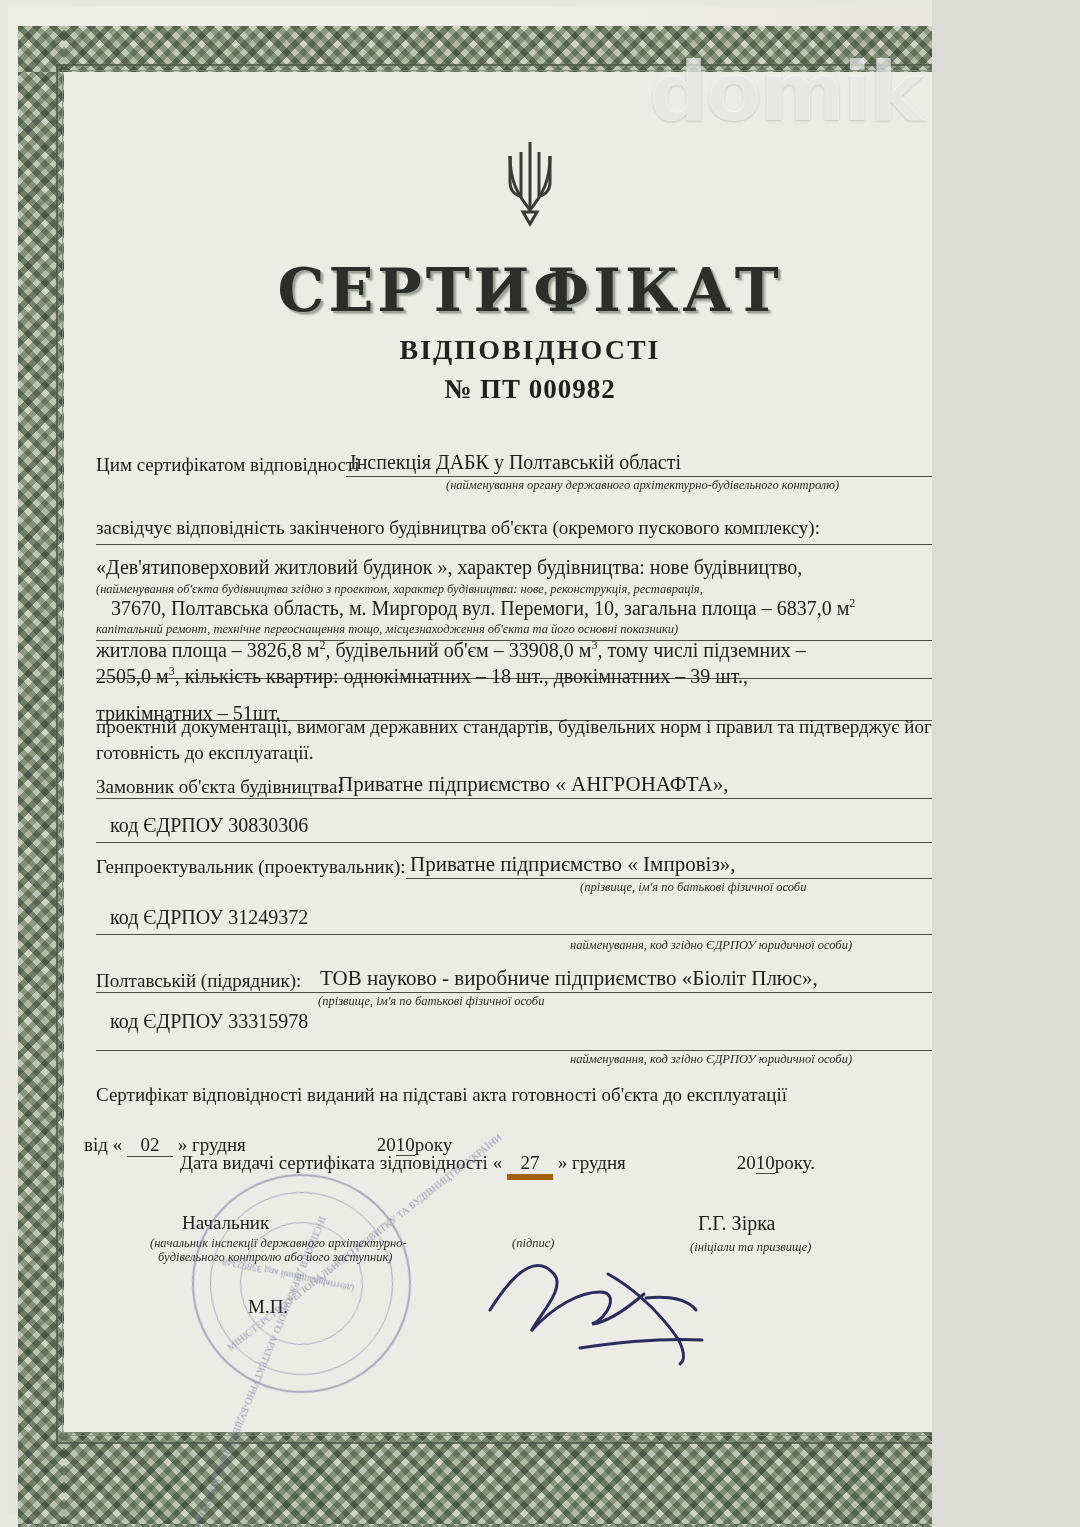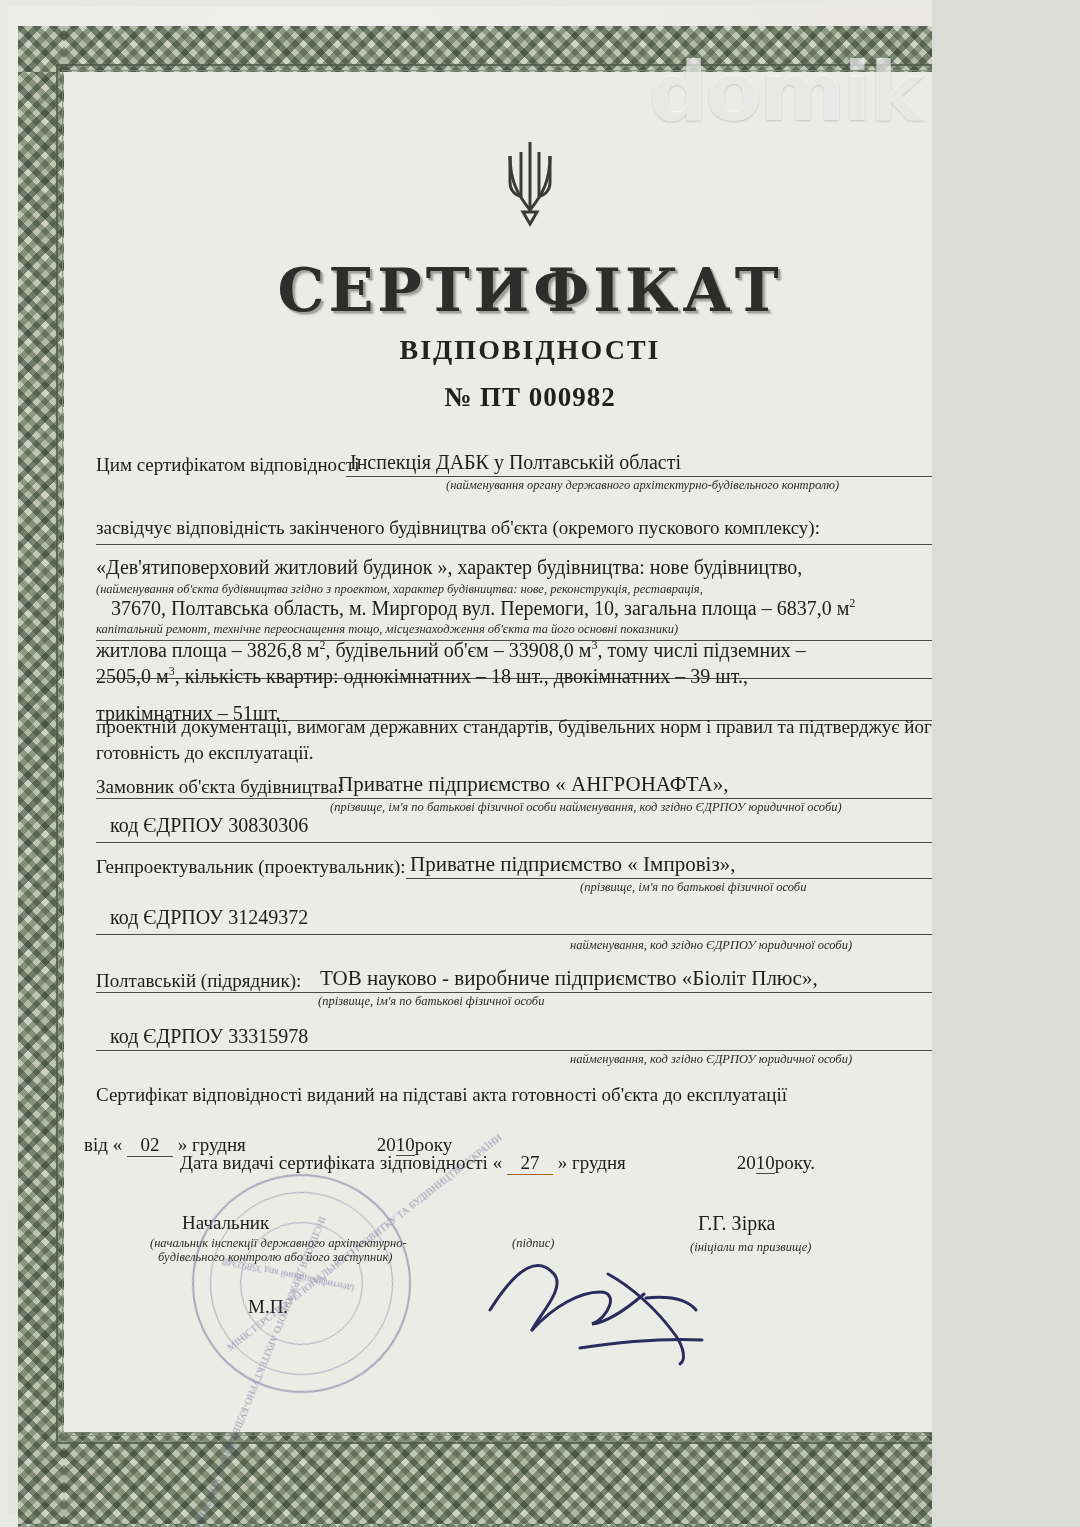--- a/index.html
+++ b/index.html
@@ -93,21 +93,21 @@
     top: 250px;
     left: 0; right: 0;
     text-align: center;
     font-size: 28px;
     font-weight: bold;
     letter-spacing: 2px;
     color: #232322;
   }
   .title-num {
     position: absolute;
-    top: 298px;
+    top: 290px;
     left: 0; right: 0;
     text-align: center;
     font-size: 27px;
     font-weight: bold;
     letter-spacing: 1px;
   }
 
   
   .row { position: absolute; font-size: 19px; white-space: nowrap; }
   .hand { font-size: 20px; }
@@ -248,52 +248,51 @@
     <div class="rule" style="top:636px; left:16px; width:880px;"></div>
 
     <div class="row" style="top:618px; left:16px; font-size:20px;">трикімнатних – 51шт.</div>
 
     <div class="row" style="top:632px; left:16px; font-size:19px;">проектній документації, вимогам державних стандартів, будівельних норм і правил та підтверджує його</div>
     <div class="row" style="top:658px; left:16px; font-size:19px;">готовність до експлуатації.</div>
 
     <div class="row" style="top:692px; left:16px;">Замовник об'єкта будівництва:</div>
     <div class="row hand" style="top:688px; left:258px; font-size:21px;">Приватне підприємство « АНГРОНАФТА»,</div>
     <div class="rule" style="top:714px; left:16px; width:880px;"></div>
-    <div class="small-it" style="top:716px; left:250px;">(прізвище, ім'я по батькові фізичної особи  найменування, код згідно ЄДРПОУ юридичної особи)</div>
     <div class="row" style="top:730px; left:30px; font-size:20px;">код ЄДРПОУ 30830306</div>
     <div class="rule" style="top:758px; left:16px; width:880px;"></div>
 
     <div class="row hand" style="top:768px; left:330px; font-size:21px;">Приватне підприємство « Імпровіз»,</div>
     <div class="row" style="top:772px; left:16px;">Генпроектувальник (проектувальник):</div>
     <div class="rule" style="top:794px; left:326px; width:570px;"></div>
     <div class="small-it" style="top:796px; left:500px;">(прізвище, ім'я по батькові фізичної особи</div>
     <div class="row" style="top:822px; left:30px; font-size:20px;">код ЄДРПОУ 31249372</div>
     <div class="rule" style="top:850px; left:16px; width:880px;"></div>
     <div class="small-it" style="top:854px; left:490px;">найменування, код згідно ЄДРПОУ юридичної особи)</div>
 
     <div class="row" style="top:886px; left:16px;">Полтавській (підрядник):</div>
     <div class="row hand" style="top:882px; left:240px; font-size:21px;">ТОВ науково - виробниче підприємство «Біоліт Плюс»,</div>
     <div class="rule" style="top:908px; left:16px; width:880px;"></div>
     <div class="small-it" style="top:910px; left:238px;">(прізвище, ім'я по батькові фізичної особи</div>
-    <div class="row" style="top:926px; left:30px; font-size:20px;margin-top:15px;">код ЄДРПОУ 33315978</div>
+    <div class="row" style="top:926px; left:30px; font-size:20px;">код ЄДРПОУ 33315978</div>
     <div class="rule" style="top:966px; left:16px; width:880px;"></div>
     <div class="small-it" style="top:968px; left:490px;">найменування, код згідно ЄДРПОУ юридичної особи)</div>
 
     <div class="row" style="top:1000px; left:16px; font-size:19px;">Сертифікат відповідності виданий на підставі акта готовності об'єкта до експлуатації</div>
     <div class="row" style="top:1026px; left:4px; font-size:19px;margin-top:24px;">
       <span>від «</span>
       <span style="display:inline-block; min-width:46px; text-align:center; border-bottom:1px solid #4a4a46;">02</span>
       <span>»</span>
       <span style="display:inline-block; min-width:120px;">грудня</span>
       <span style="margin-left:60px;">20</span><span style="border-bottom:1px solid #4a4a46;">10</span><span>року</span>
     </div>
 
     <div class="row" style="top:1068px; left:100px; font-size:19px;">
       <span>Дата видачі сертифіката зідповідності «</span>
-      <span style="display:inline-block; min-width:46px; text-align:center; border-bottom:1px solid #a16207;">27</span>
+      <span style="display:inline-block; min-width:46px; text-align:center; border-bottom:6px solid #a16207;">27</span>
       <span>»</span>
       <span style="display:inline-block; min-width:160px;">грудня</span>
       <span>20</span><span style="border-bottom:1px solid #4a4a46;">10</span><span>року.</span>
     </div>
 
     <div class="row" style="top:1128px; left:102px; font-size:19px;">Начальник</div>
     <div class="small-it" style="top:1152px; left:70px;">(начальник інспекції державного архітектурно-</div>
     <div class="small-it" style="top:1166px; left:78px;">будівельного контролю або його заступник)</div>
     <div class="small-it" style="top:1152px; left:432px;">(підпис)</div>
     <div class="row" style="top:1128px; left:618px; font-size:20px;">Г.Г. Зірка</div>

